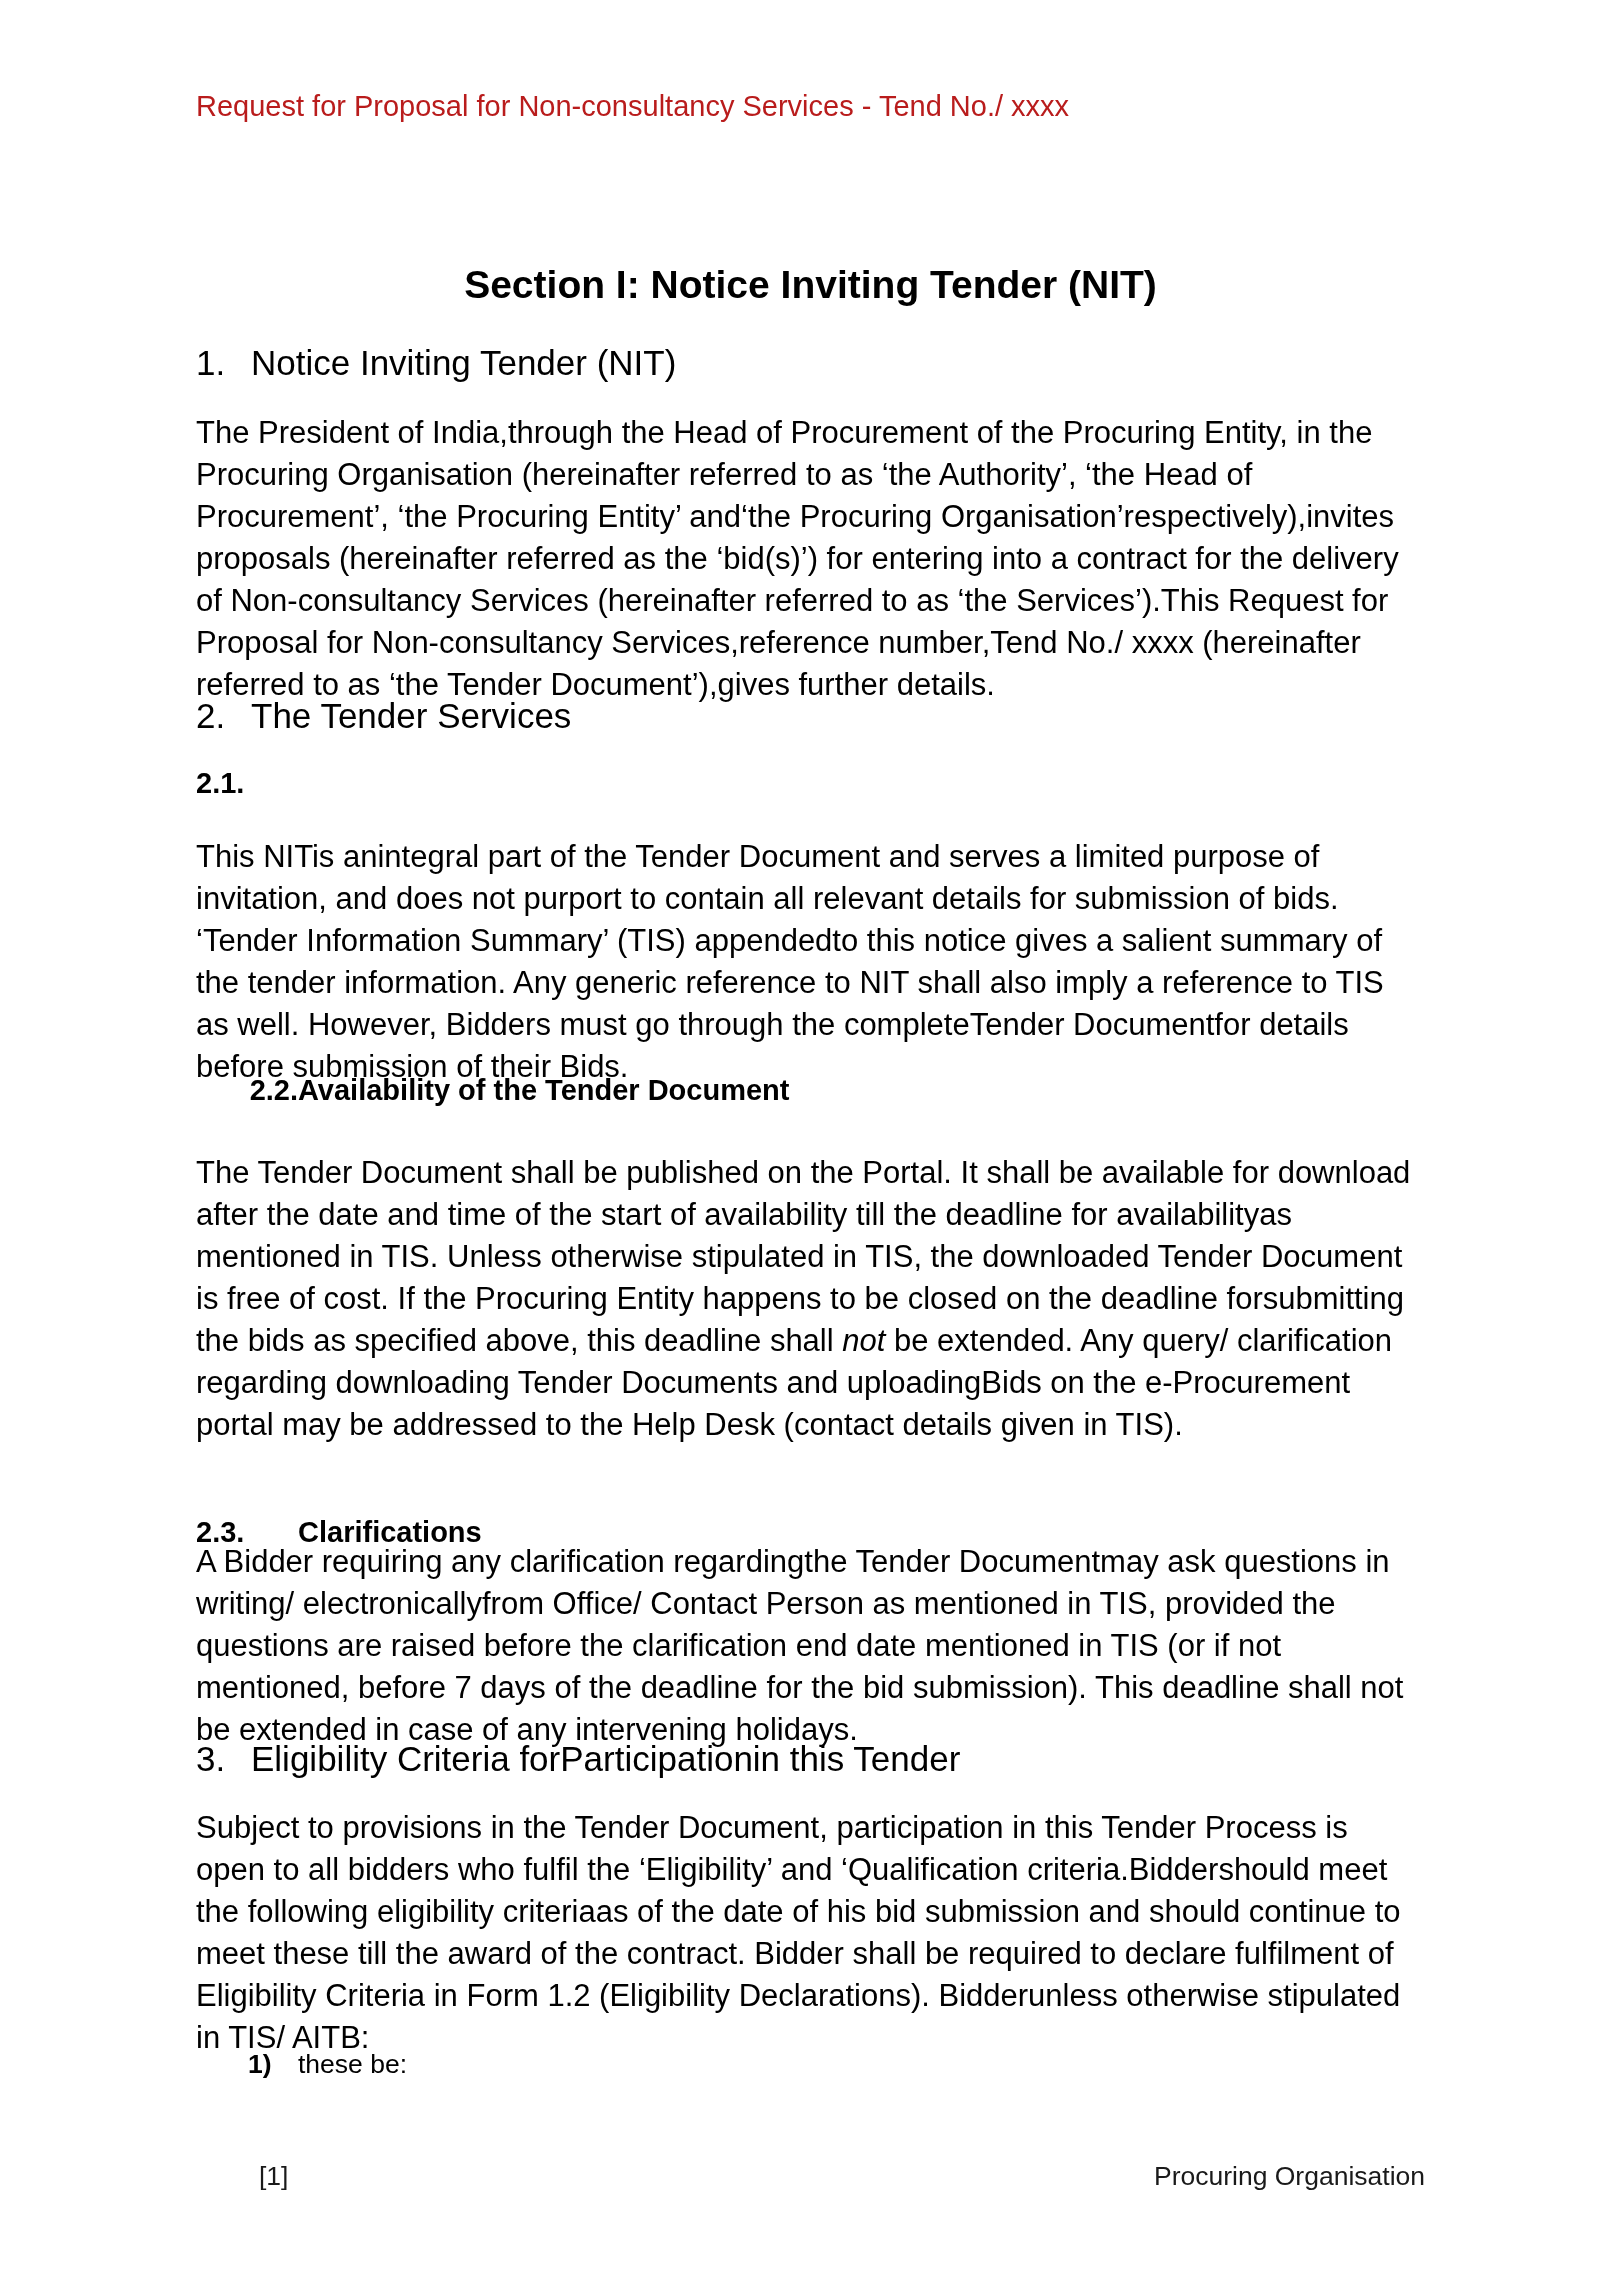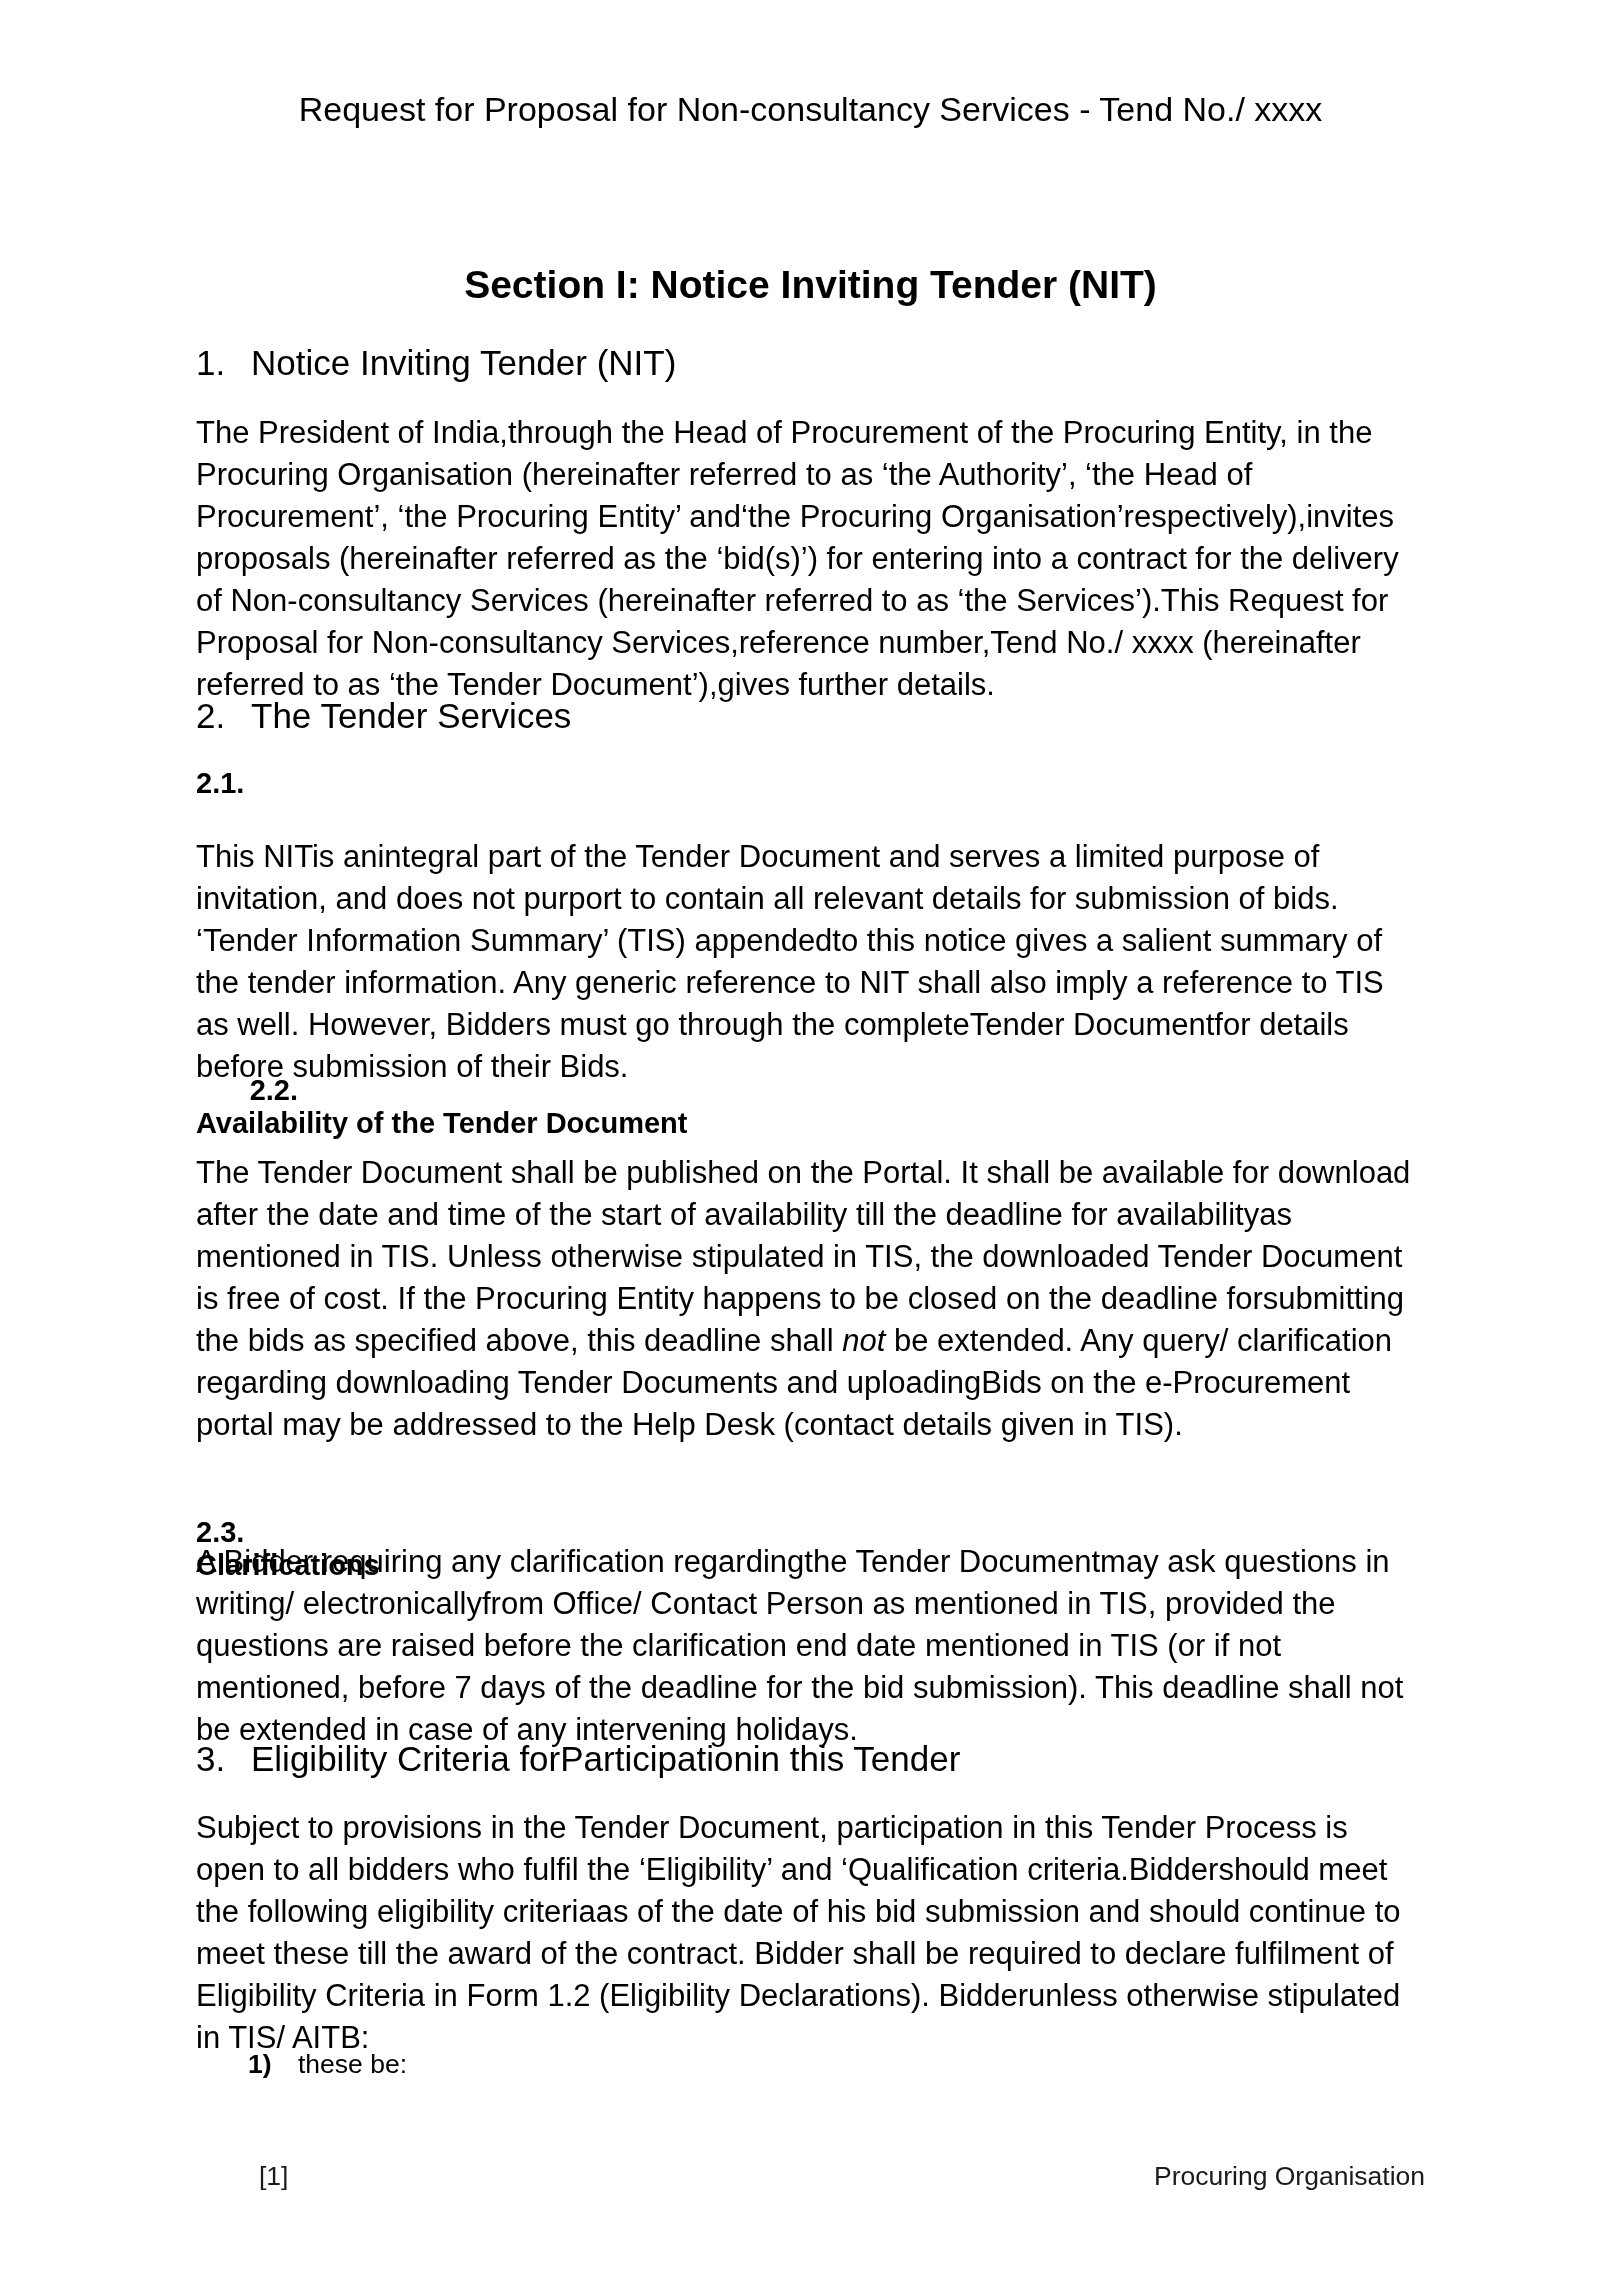--- a/index.html
+++ b/index.html
@@ -9,23 +9,22 @@
     height: 2293px;
     background: #ffffff;
     color: #000000;
     font-family: "Liberation Sans", sans-serif;
     overflow: hidden;
   }
   .page-header {
     position: absolute;
     left: 196px; top: 90px;
     width: 1229px;
-    font-size: 34px;
-    color: #000000;
-    text-align: center;
+    font-size: 29px;
+    color: #b91c1c;
   }
   .doc-title {
     position: absolute;
     left: 196px; top: 263px;
     width: 1229px;
     text-align: center;
     font-size: 39px;
     font-weight: 700;
   }
   .h-sec {
@@ -42,21 +41,20 @@
   #h-sec-2 { top: 696px; }
   #h-sec-3 { top: 1739px; }
   .h-sub {
     position: absolute;
     left: 196px;
     width: 1229px;
     font-size: 29px;
     font-weight: 700;
     display: flex;
     align-items: baseline;
-    flex-direction: column;
   }
   .h-sub .num { flex: none; width: 102px; }
   #h-sub-21 { top: 767px; }
   #h-sub-22 { top: 1074px; text-align: right; }
   #h-sub-23 { top: 1516px; }
   .para {
     position: absolute;
     left: 196px;
     width: 1229px;
     font-size: 31px;

